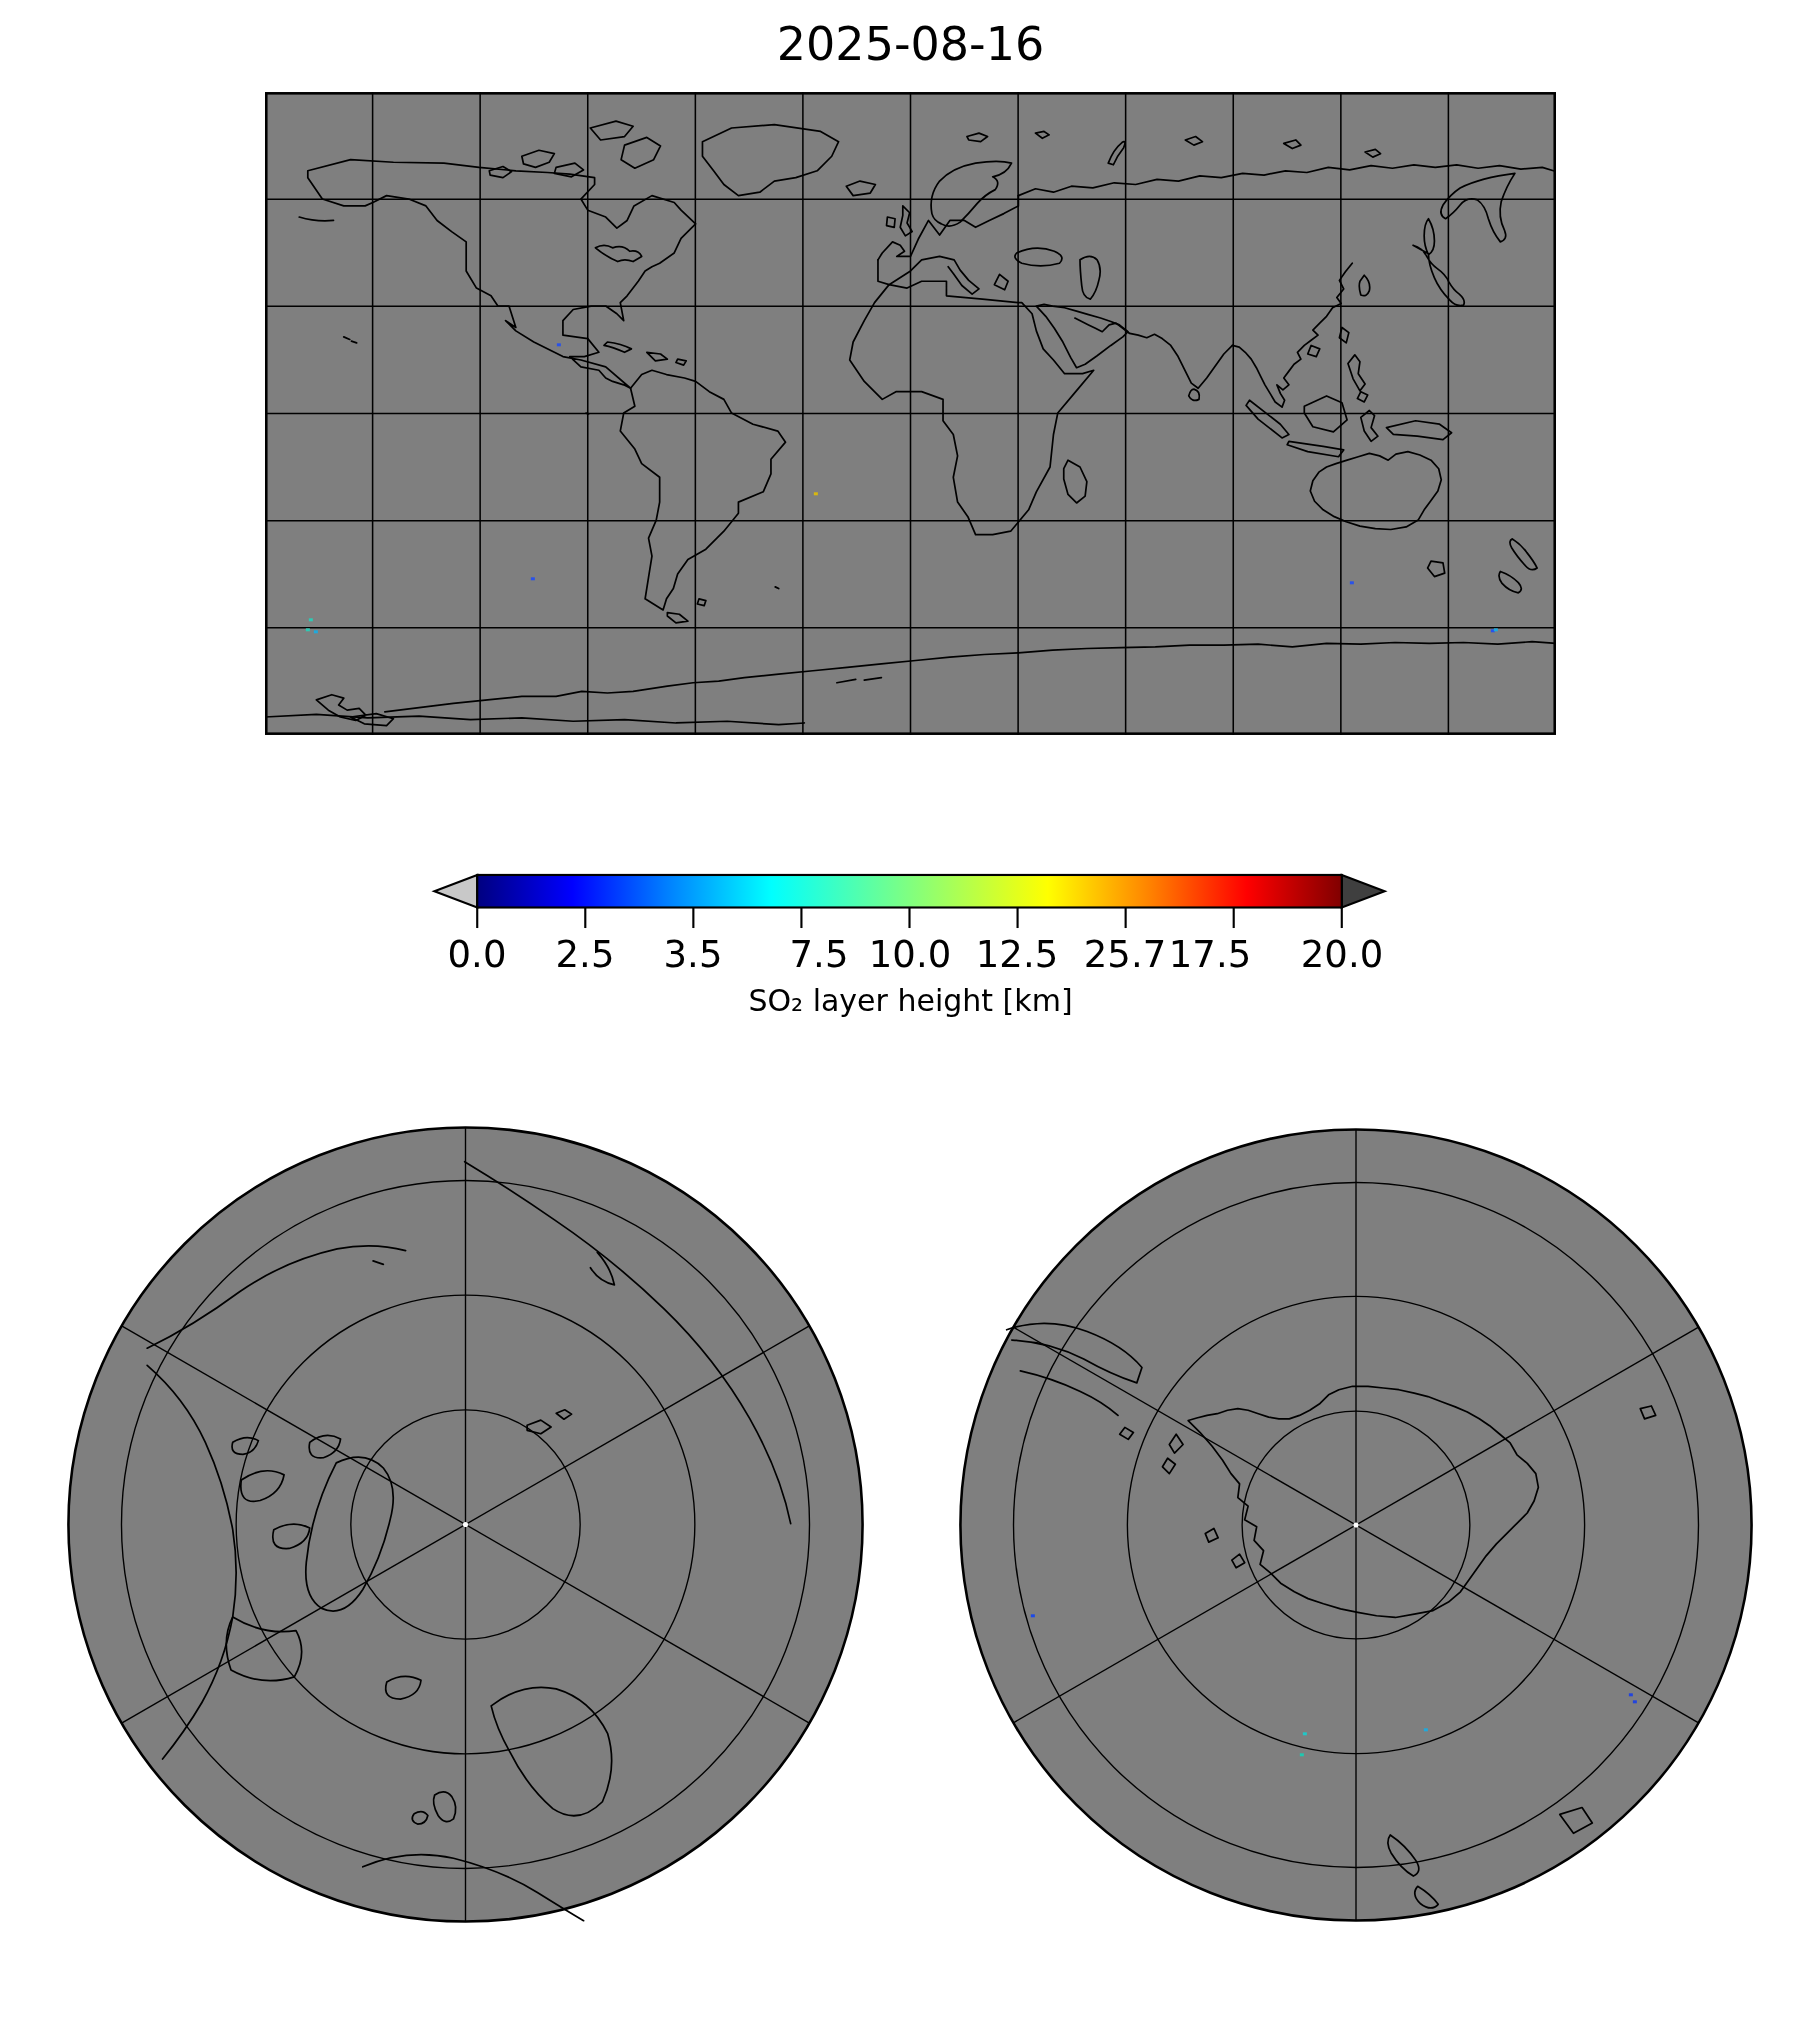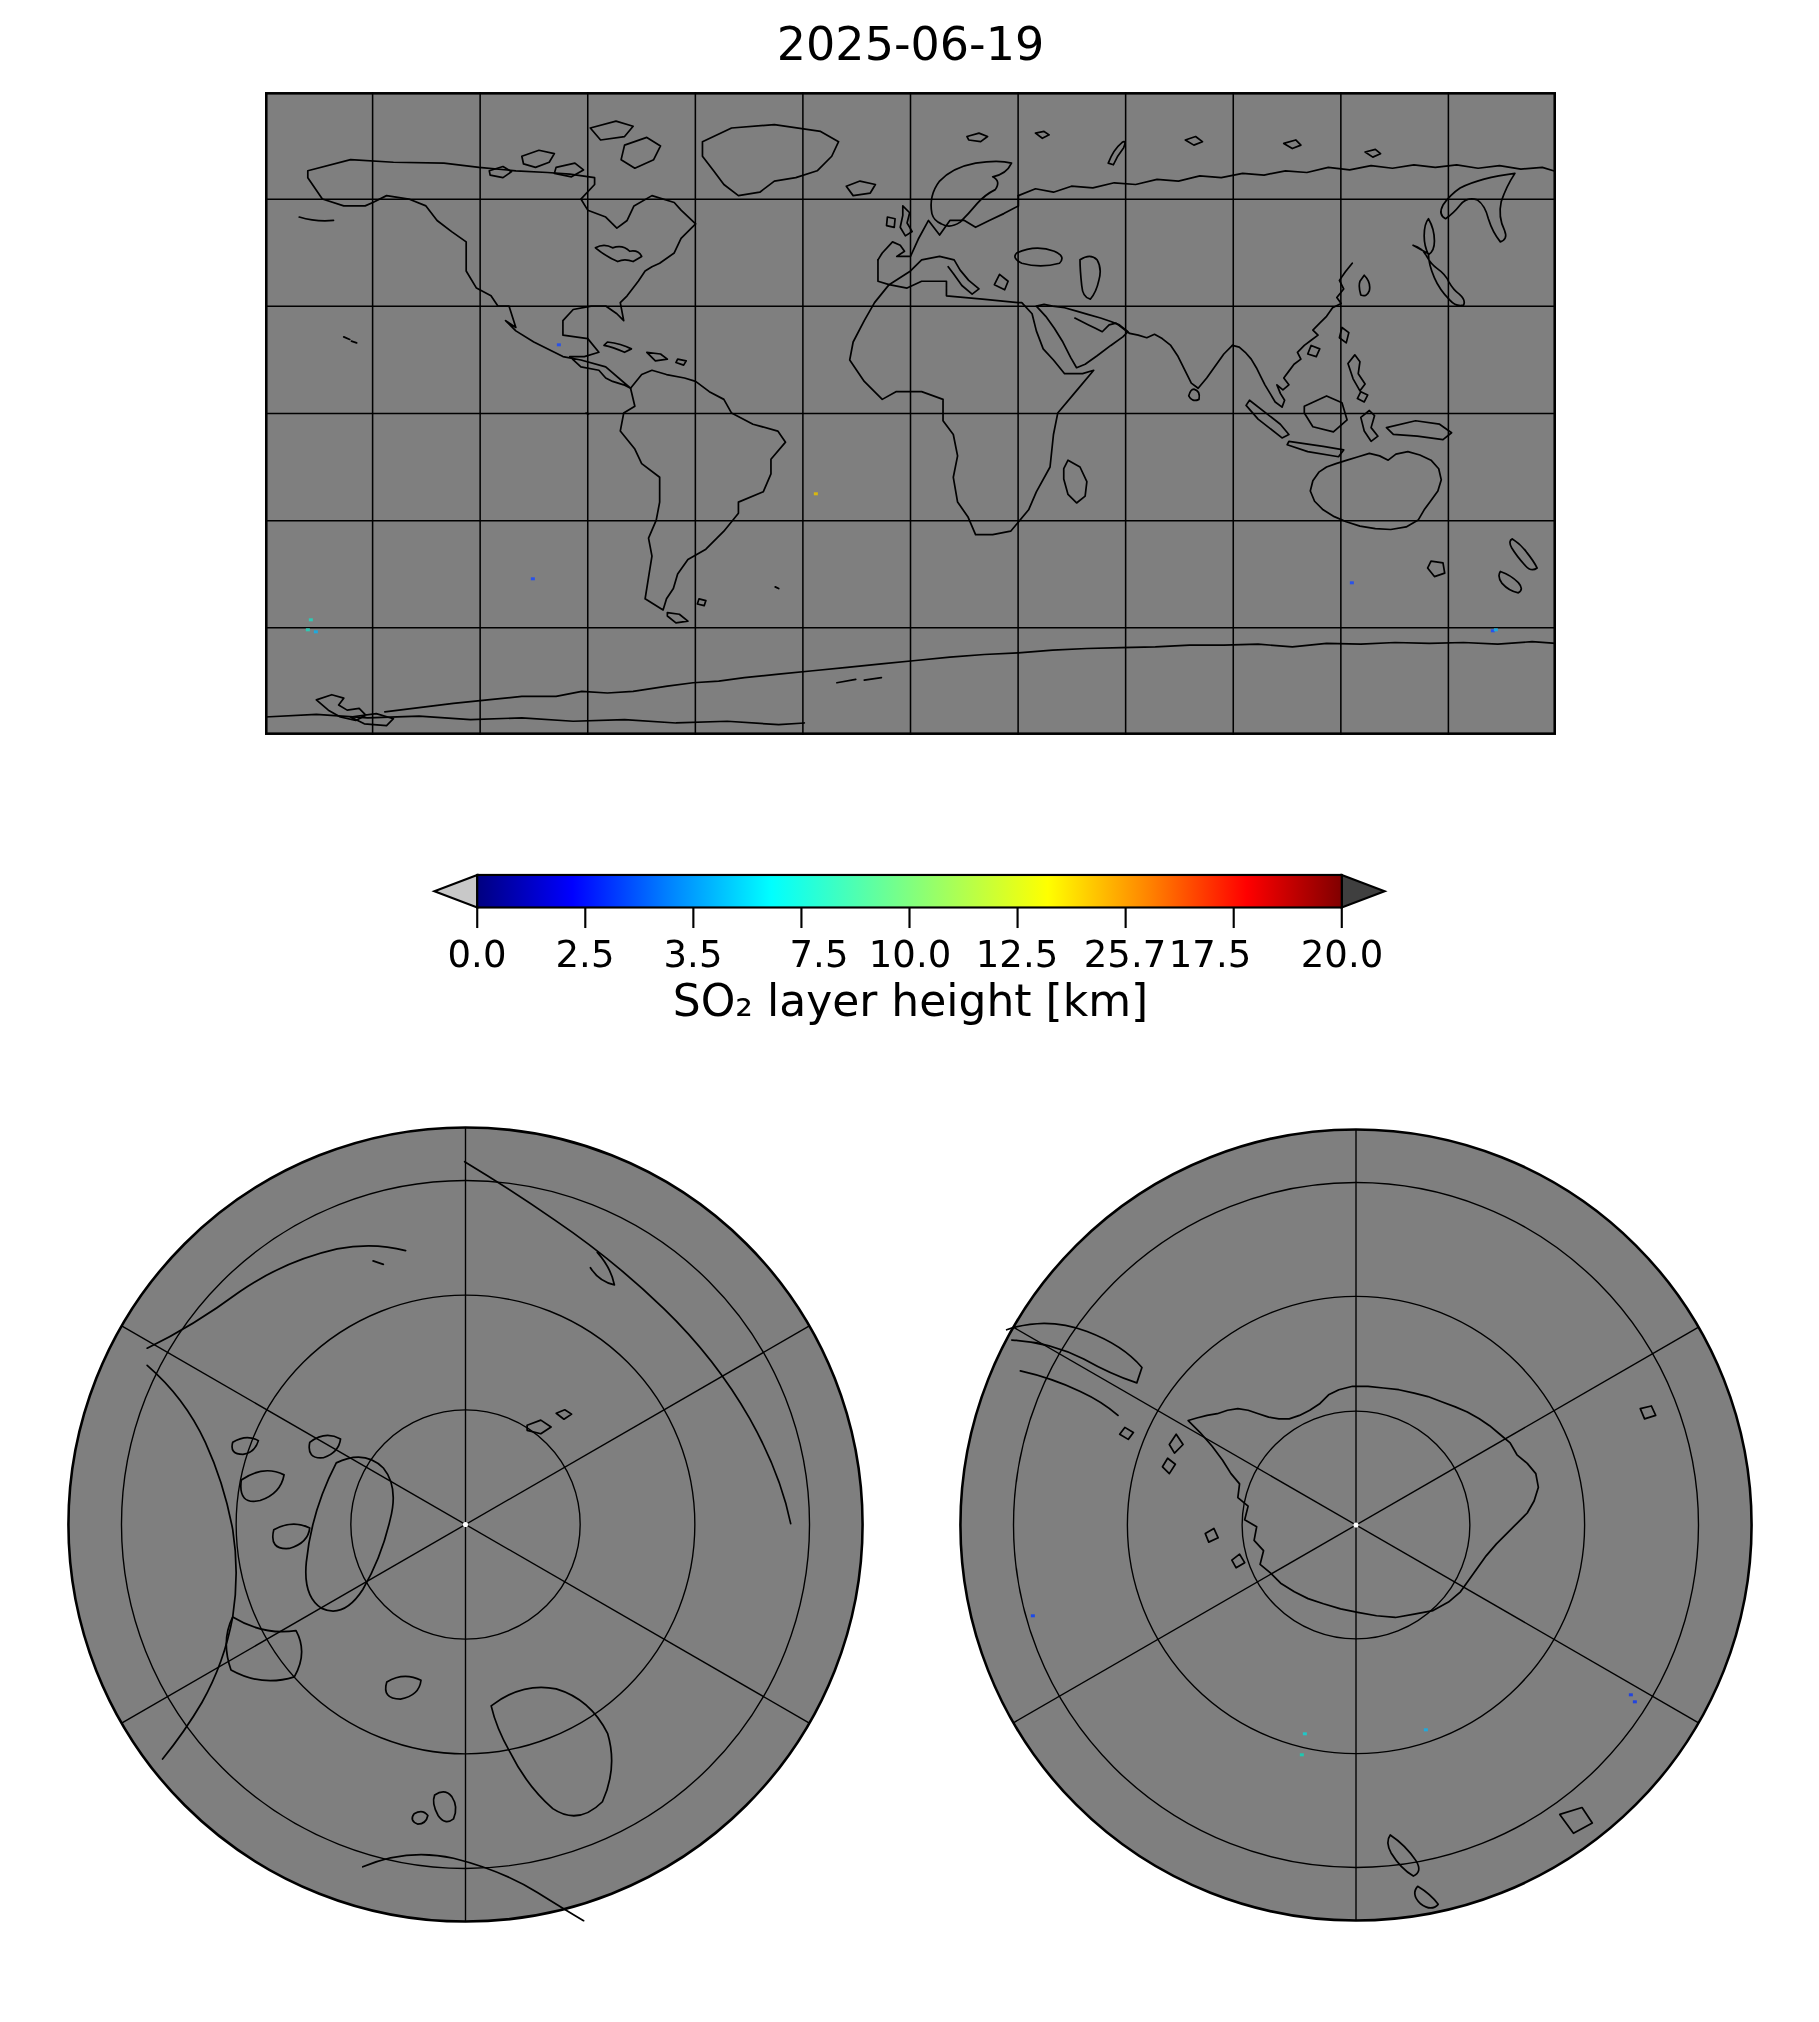--- a/index.html
+++ b/index.html
@@ -5,35 +5,35 @@
   html,body{margin:0;padding:0;}
   body{width:1819px;height:2022px;background:#ffffff;position:relative;
        font-family:"DejaVu Sans","Liberation Sans",sans-serif;color:#000;}
   .abs{position:absolute;text-align:right;}
   #figure-title{left:265px;top:19px;width:1291px;text-align:center;
        font-size:46px;line-height:51px;color:#000;}
   #world-panel{left:265px;top:92px;width:1291px;height:643px;}
   #cbar-wrap{left:431px;top:873px;width:957px;height:111px;}
   .tick-label{position:absolute;top:62px;transform:translateX(-50%);
        font-size:37px;line-height:39px;white-space:nowrap;}
-  #cbar-title{left:265px;top:979px;width:1291px;text-align:center;font-size:44px;line-height:43px;}
+  #cbar-title{left:265px;top:979px;width:1291px;text-align:center;font-size:30px;line-height:43px;}
   #north-panel{left:65px;top:1124px;width:801px;height:801px;}
   #south-panel{left:957px;top:1126px;width:798px;height:798px;}
   svg{display:block;}
   .coast{fill:none;stroke:#000;stroke-width:2;stroke-linejoin:round;stroke-linecap:round;}
   .grid{stroke:#000;stroke-width:1.8;fill:none;}
   .pgrid{stroke:#000;stroke-width:1.6;fill:none;}
   .frame{fill:#7f7f7f;stroke:#000;stroke-width:3;}
   .speck{position:absolute;width:4.3px;height:3.4px;transform:translate(-50%,-50%);}
   .points-layer{position:absolute;left:0;top:0;width:100%;height:100%;}
 </style>
 </head>
 <body>
 
-<div id="figure-title" class="abs">2025-06-19</div>
+<div id="figure-title" class="abs">2025-08-16</div>
 
 <div id="world-panel" class="abs">
   <svg width="1291" height="643" viewBox="0 0 1508 751">
     <rect x="1.5" y="1.5" width="1505" height="748" class="frame"></rect>
     <g class="grid">
       <line x1="125.7" y1="0" x2="125.7" y2="751"></line>
         <line x1="251.3" y1="0" x2="251.3" y2="751"></line>
       <line x1="377" y1="0" x2="377" y2="751"></line>
         <line x1="502.7" y1="0" x2="502.7" y2="751"></line>
       <line x1="628.3" y1="0" x2="628.3" y2="751"></line>

